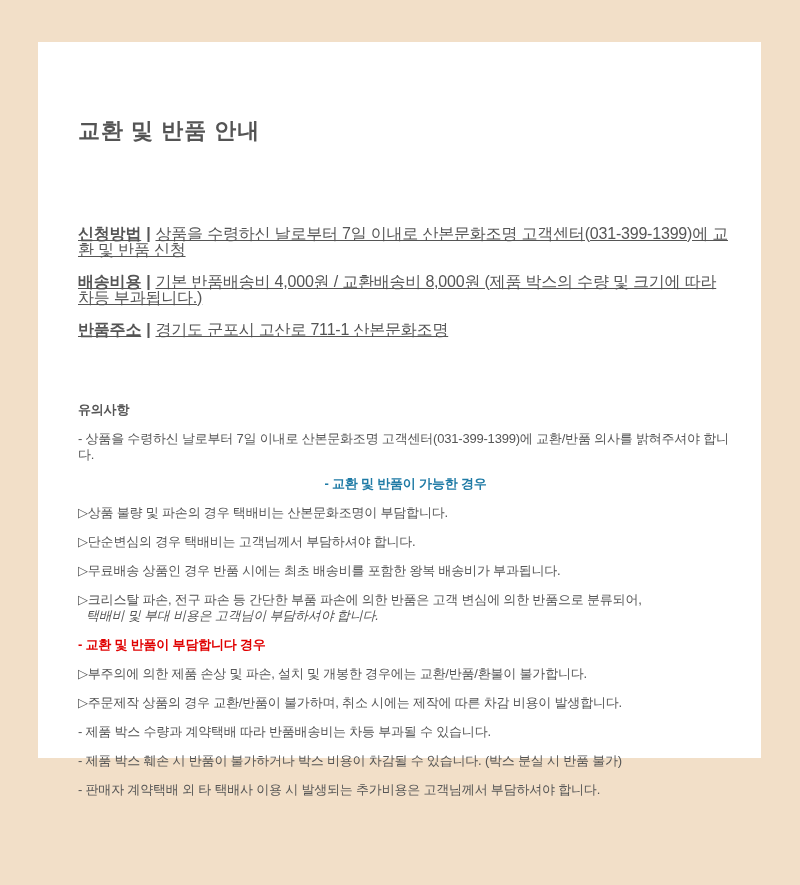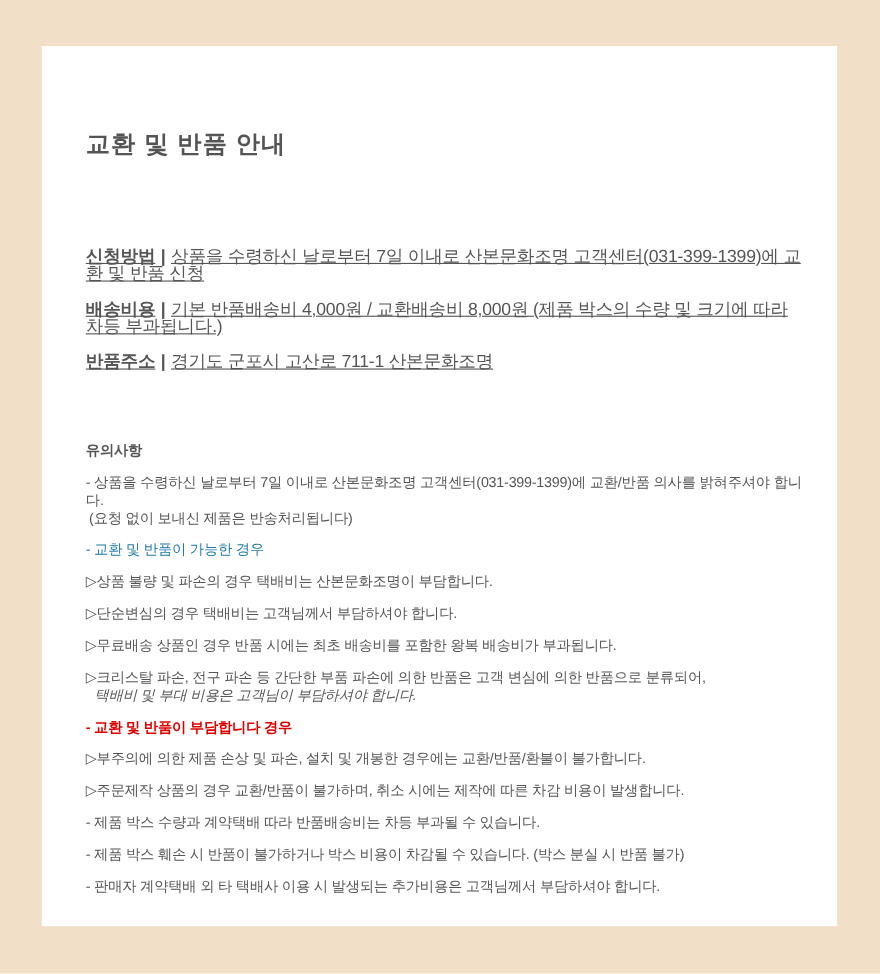--- a/index.html
+++ b/index.html
@@ -15,21 +15,21 @@
   body{
     position:relative;
     width:800px;height:885px;
     background:var(--page-bg);
     font-family:"Liberation Sans","DejaVu Sans",sans-serif;
     color:var(--text-color);
     overflow:hidden;
   }
   .card{
     position:absolute;left:38px;top:42px;
-    width:723px;height:800px;
+    width:723px;height:716px;
     background:var(--card-bg);
     padding:61px 28px 0 40px;
   }
   .page-title{
     font-size:22px;font-weight:bold;line-height:26px;
     color:var(--title-color);letter-spacing:1px;
   }
   .info-section{margin-top:82px;}
   .info-row{
     font-size:16px;line-height:16px;margin-bottom:16px;
@@ -41,21 +41,21 @@
   .notice{margin-top:64px;}
   .notice-header{
     font-size:12px;font-weight:bold;line-height:16px;
     letter-spacing:-0.2px;margin:0;
   }
   .notice p{
     font-size:13px;line-height:16px;
     margin:13px 0 0 0;padding:0;
     letter-spacing:-0.2px;
   }
-  .notice p.h-blue{color:var(--accent-blue);font-weight:normal;}
+  .notice p.h-blue{color:var(--accent-blue);font-weight:bold;text-align:center;}
   .notice p.h-red{color:var(--accent-red);font-weight:bold;}
   .indent-sm{padding-left:3px;}
   .indent-md{padding-left:8px;font-style:italic;}
 </style>
 </head>
 <body>
 
 <div class="card">
 
   <h1 class="page-title">교환 및 반품 안내</h1>
@@ -70,21 +70,20 @@
     <div class="info-row">
       <span class="info-label">반품주소</span><span class="info-sep">|</span><span>경기도 군포시 고산로 711-1 산본문화조명</span>
     </div>
   </div>
 
   <div class="notice">
     <p class="notice-header">유의사항</p>
 
     <p>
       <span>- 상품을 수령하신 날로부터 7일 이내로 산본문화조명 고객센터(031-399-1399)에 교환/반품 의사를 밝혀주셔야 합니다.</span><br>
-      <span class="indent-sm">(요청 없이 보내신 제품은 반송처리됩니다)</span>
     </p>
 
     <p class="h-blue">- 교환 및 반품이 가능한 경우</p>
 
     <p>▷상품 불량 및 파손의 경우 택배비는 산본문화조명이 부담합니다.</p>
     <p>▷단순변심의 경우 택배비는 고객님께서 부담하셔야 합니다.</p>
     <p>▷무료배송 상품인 경우 반품 시에는 최초 배송비를 포함한 왕복 배송비가 부과됩니다.</p>
 
     <p>
       <span>▷크리스탈 파손, 전구 파손 등 간단한 부품 파손에 의한 반품은 고객 변심에 의한 반품으로 분류되어,</span><br>

